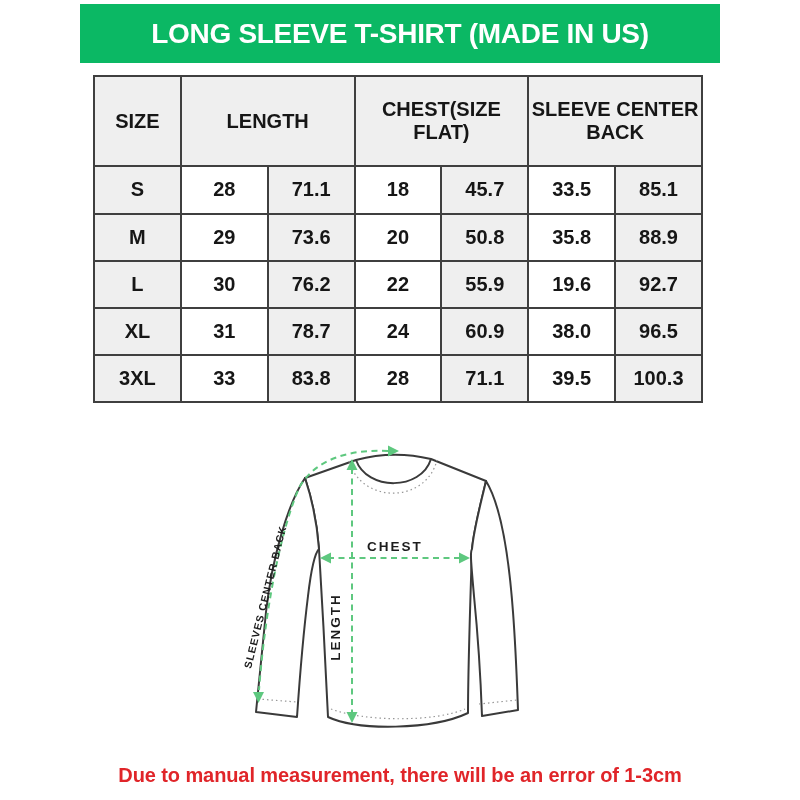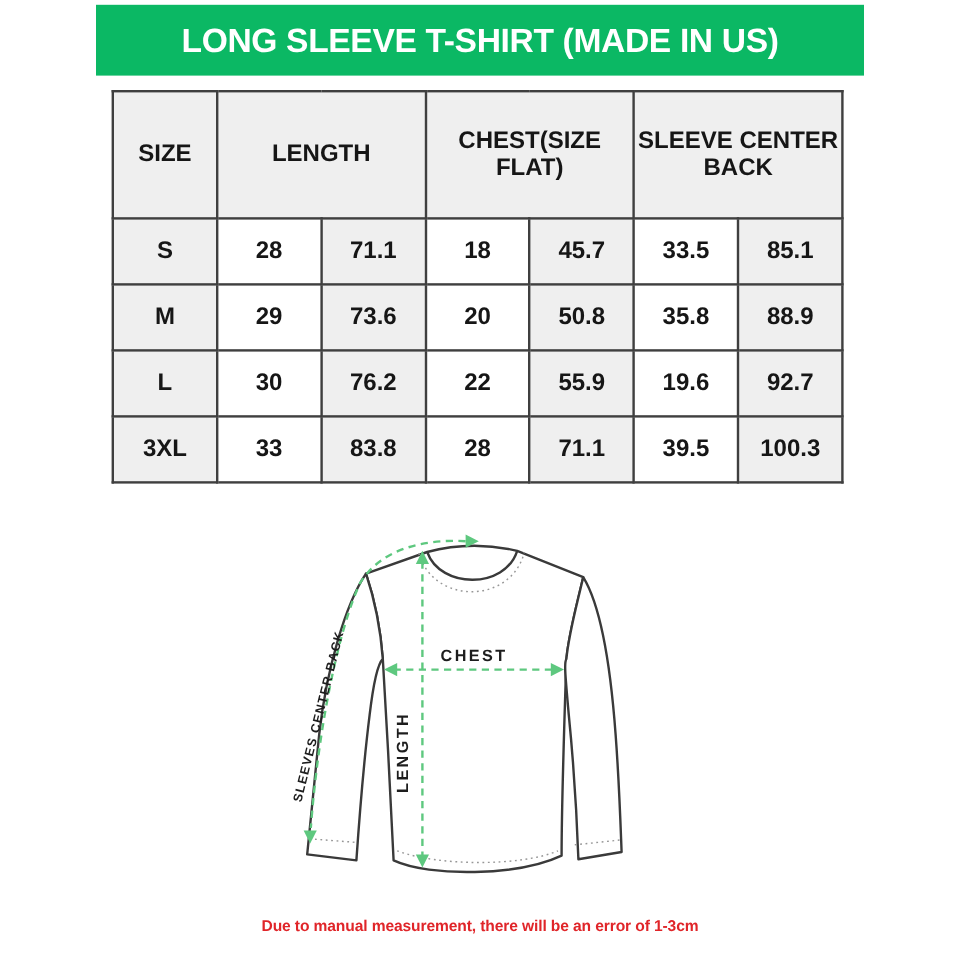--- a/index.html
+++ b/index.html
@@ -36,21 +36,21 @@
   .seam{fill:none;stroke:var(--seam-gray);stroke-width:1.2;stroke-dasharray:1.5 3;}
   .dash{fill:none;stroke:var(--arrow-green);stroke-width:2;stroke-dasharray:6 4.5;}
   .ar{fill:var(--arrow-green);}
   .lbl{font-family:"Liberation Sans",sans-serif;font-size:13.5px;font-weight:bold;
     fill:#1d1d1d;letter-spacing:2px;}
   .lbl-sm{font-family:"Liberation Sans",sans-serif;font-size:10.5px;font-weight:bold;
     fill:#1d1d1d;letter-spacing:1px;}
 
   
   .note{position:absolute;left:0;top:764px;width:800px;text-align:center;
-    color:var(--note-red);font-size:13px;font-weight:bold;letter-spacing:-0.1px;}
+    color:var(--note-red);font-size:20px;font-weight:bold;letter-spacing:-0.1px;}
 </style>
 </head>
 <body>
 
 <div class="page">
 
   <div class="banner">
     <h1>LONG SLEEVE T-SHIRT (MADE IN US)</h1>
   </div>
 
@@ -91,20 +91,29 @@
           <td class="g">88.9</td>
         </tr>
         <tr>
           <td class="g">L</td>
           <td>30</td>
           <td class="g">76.2</td>
           <td>22</td>
           <td class="g">55.9</td>
           <td>19.6</td>
           <td class="g">92.7</td>
+        </tr>
+        <tr>
+          <td class="g">XL</td>
+          <td>31</td>
+          <td class="g">78.7</td>
+          <td>24</td>
+          <td class="g">60.9</td>
+          <td>38.0</td>
+          <td class="g">96.5</td>
         </tr>
         <tr>
           <td class="g">3XL</td>
           <td>33</td>
           <td class="g">83.8</td>
           <td>28</td>
           <td class="g">71.1</td>
           <td>39.5</td>
           <td class="g">100.3</td>
         </tr>

